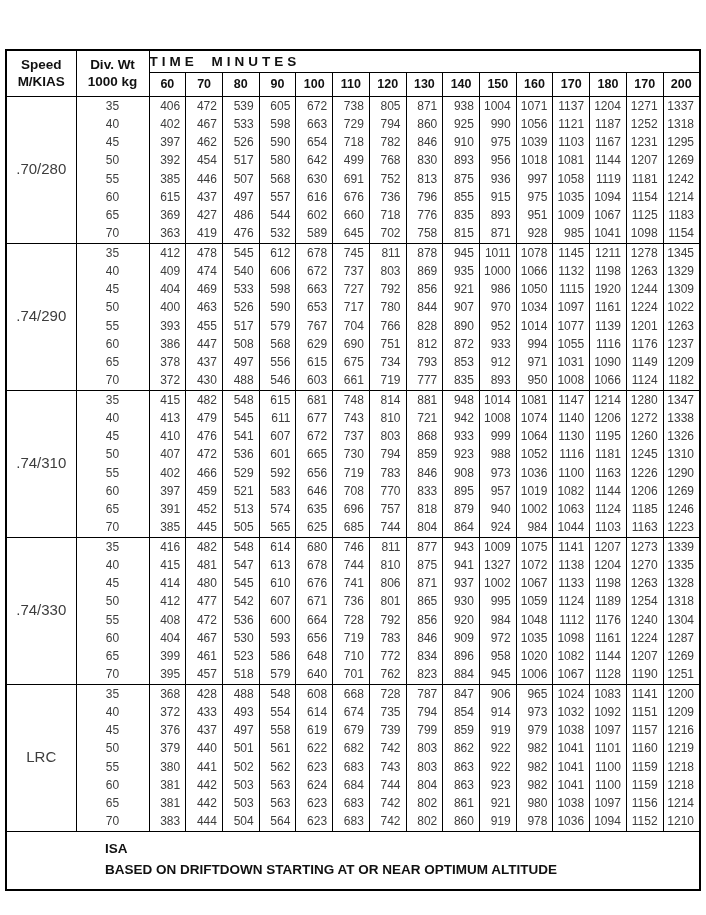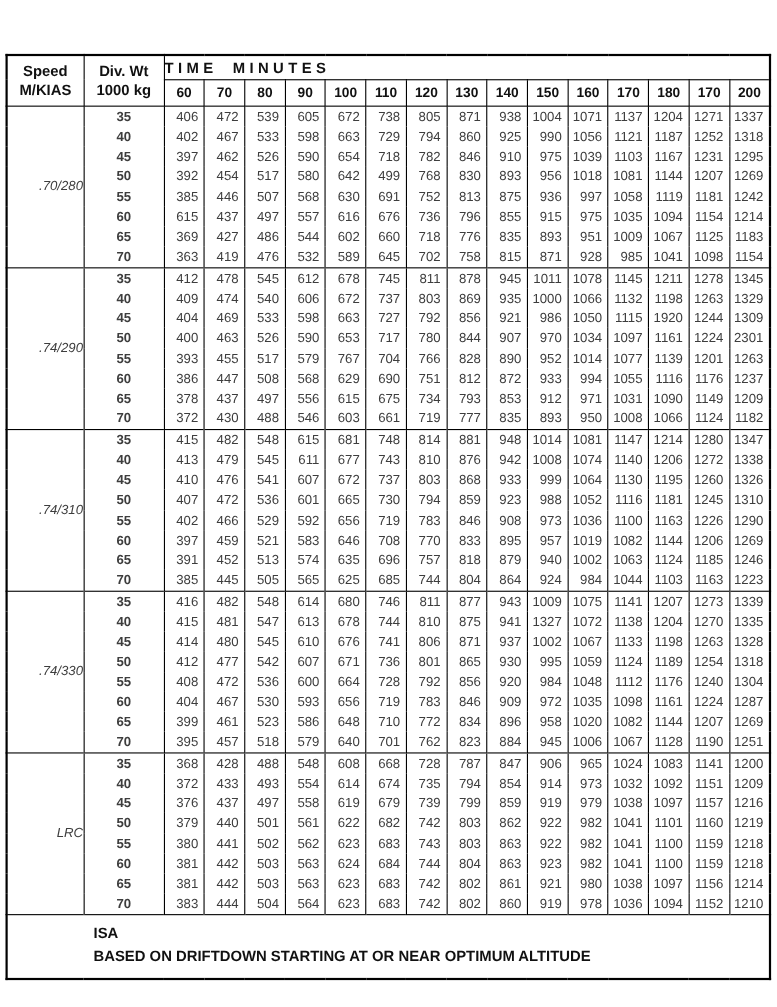--- a/index.html
+++ b/index.html
@@ -32,28 +32,28 @@
     font-size: 12.5px; text-align: center; height: 24px; vertical-align: middle;
   }
 
   tbody { border-top: 1px solid #000; }
   tbody td {
     border-left: 1px solid #000; border-right: 1px solid #000;
     border-top: 0; border-bottom: 0;
     height: 18.25px; line-height: 18.25px;
     font-size: 12px; color: #3d3d3d; overflow: hidden; white-space: nowrap;
   }
-  td.speed-cell { text-align: right; vertical-align: middle; font-size: 12px; font-style: italic; }
-  td.wt-cell    { text-align: center; font-weight: bold; }
+  td.speed-cell { text-align: center; vertical-align: middle; font-size: 15px; }
+  td.wt-cell    { text-align: center; }
   td.val-cell   { text-align: right; padding-right: 5px; }
 
   tfoot { border-top: 1px solid #000; }
   tfoot td {
     height: 59px; vertical-align: middle;
-    padding-left: 78px;
+    padding-left: 98px;
     font-weight: bold; color: #111; font-size: 13.5px; line-height: 1.55;
   }
 
   .caption {
     margin-top: 9px; margin-left: 0;
     font-size: 15.5px; color: #222;
     display: flex; align-items: baseline;
   }
   .caption .fig { font-weight: bold; color: #111; }
   .caption .cap { margin-left: 32px; font-weight: normal; }
@@ -324,21 +324,21 @@
           <td class="val-cell">653</td>
           <td class="val-cell">717</td>
           <td class="val-cell">780</td>
           <td class="val-cell">844</td>
           <td class="val-cell">907</td>
           <td class="val-cell">970</td>
           <td class="val-cell">1034</td>
           <td class="val-cell">1097</td>
           <td class="val-cell">1161</td>
           <td class="val-cell">1224</td>
-          <td class="val-cell">2301</td>
+          <td class="val-cell">1022</td>
         </tr>
         <tr>
           <td class="wt-cell">55</td>
           <td class="val-cell">393</td>
           <td class="val-cell">455</td>
           <td class="val-cell">517</td>
           <td class="val-cell">579</td>
           <td class="val-cell">767</td>
           <td class="val-cell">704</td>
           <td class="val-cell">766</td>
@@ -428,21 +428,21 @@
         </tr>
         <tr>
           <td class="wt-cell">40</td>
           <td class="val-cell">413</td>
           <td class="val-cell">479</td>
           <td class="val-cell">545</td>
           <td class="val-cell">611</td>
           <td class="val-cell">677</td>
           <td class="val-cell">743</td>
           <td class="val-cell">810</td>
-          <td class="val-cell">876</td>
+          <td class="val-cell">721</td>
           <td class="val-cell">942</td>
           <td class="val-cell">1008</td>
           <td class="val-cell">1074</td>
           <td class="val-cell">1140</td>
           <td class="val-cell">1206</td>
           <td class="val-cell">1272</td>
           <td class="val-cell">1338</td>
         </tr>
         <tr>
           <td class="wt-cell">45</td>

